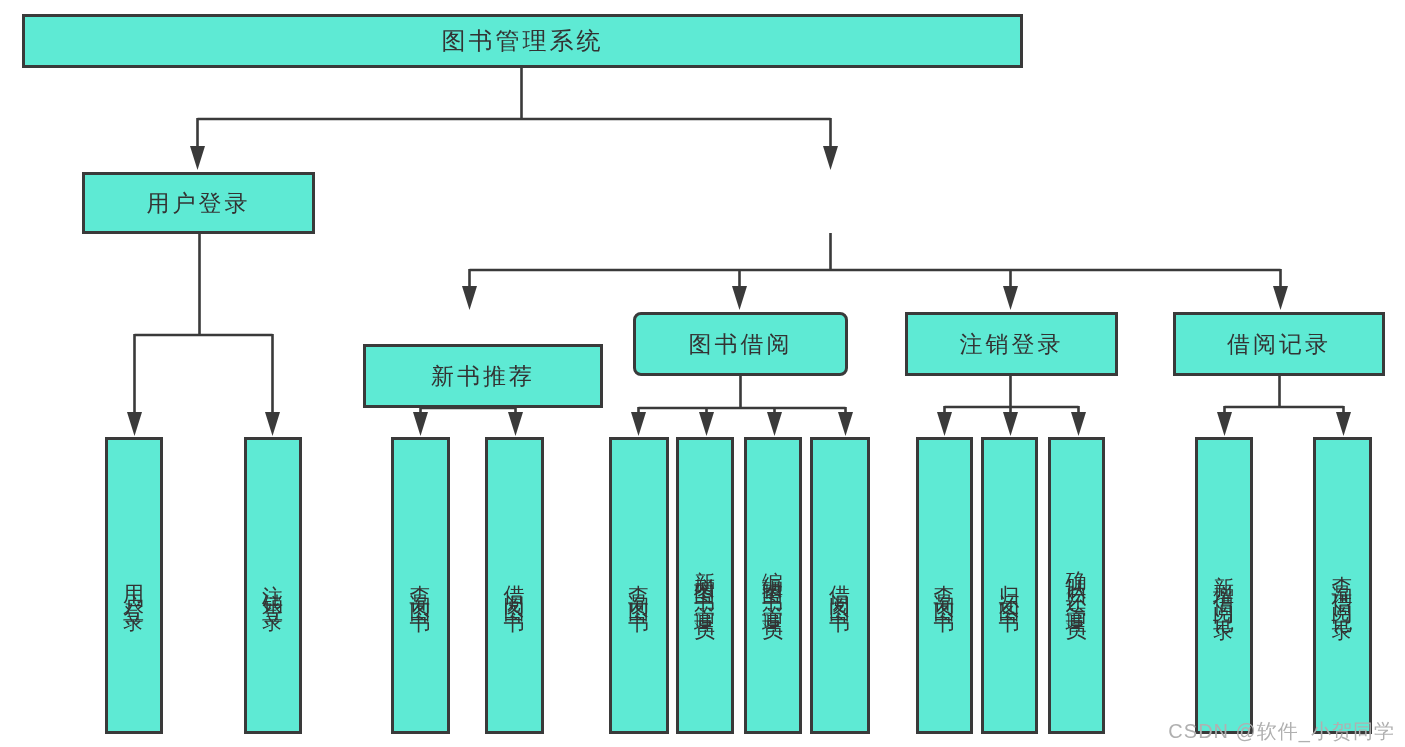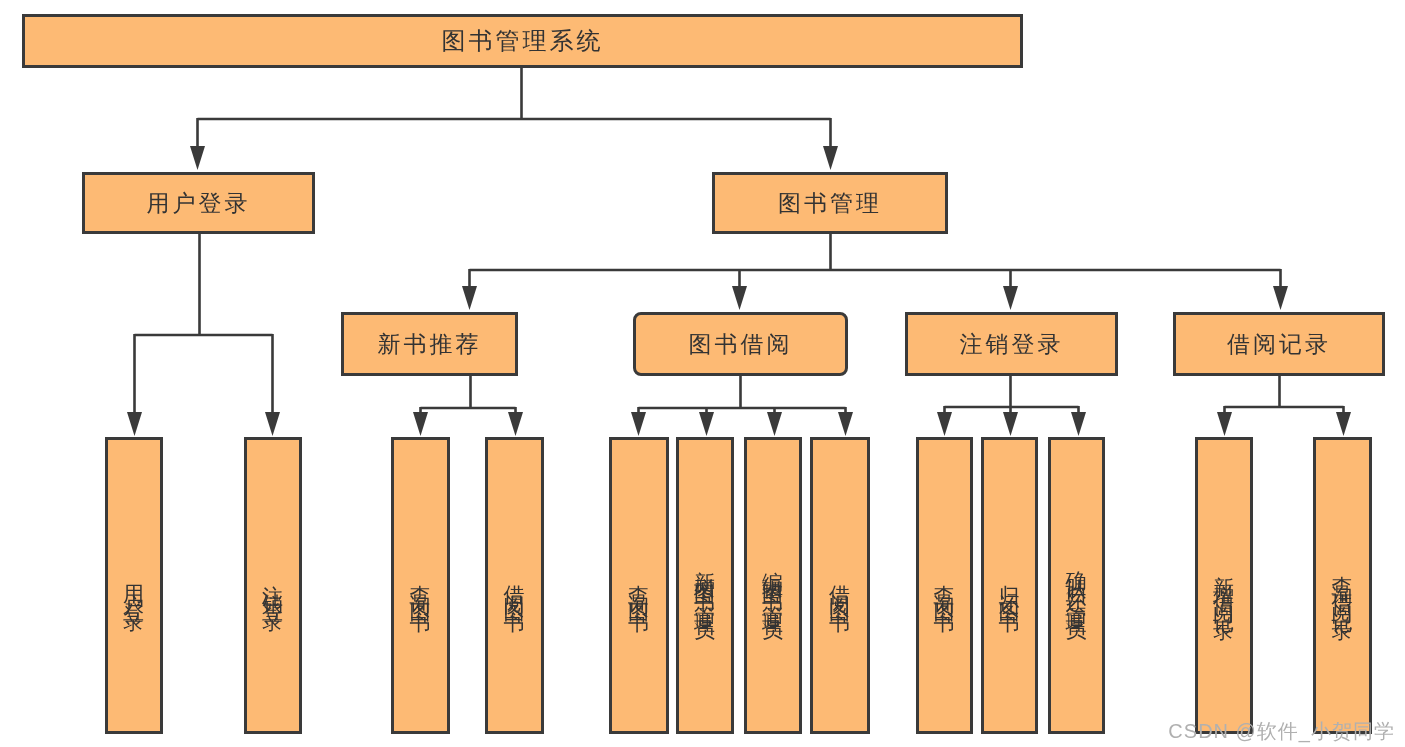--- a/index.html
+++ b/index.html
@@ -28,35 +28,35 @@
     stroke-width:2.6;
   }
   .connectors polygon{
     fill:var(--line);
     stroke:none;
   }
   .box{
     position:absolute;
     box-sizing:border-box;
     border:3px solid var(--line);
-    background:#fdba74;
+    background:#5eead4;
     display:flex;
     align-items:center;
     justify-content:center;
     color:var(--text);
     font-size:23px;
     letter-spacing:3px;
     line-height:1;
     white-space:nowrap;
   }
   .root-box{left:22px;top:14px;width:1001px;height:54px;font-size:24px;}
   .n-user{left:82px;top:172px;width:233px;height:62px;}
   .n-mgmt{left:712px;top:172px;width:236px;height:62px;}
   .sec{top:312px;height:64px;}
-  .sec1{left:341px;width:177px;}
+  .sec1{left:363px;width:240px;margin-top:32px;}
   .sec2{left:633px;width:215px;border-radius:8px;}
   .sec3{left:905px;width:213px;}
   .sec4{left:1173px;width:212px;}
   .leaf{top:437px;height:297px;border-width:3px;}
   .vtext{
     writing-mode:vertical-rl;
     text-orientation:mixed;
     font-size:21px;
     letter-spacing:9px;
     line-height:1;
@@ -129,23 +129,20 @@
     <polygon points="1336,412 1351,412 1343.5,436"></polygon>
   </svg>
 
   <div class="box root-box">
     <span>图书管理系统</span>
   </div>
 
   <div class="box n-user">
     <span>用户登录</span>
   </div>
-  <div class="box n-mgmt">
-    <span>图书管理</span>
-  </div>
 
   <div class="box sec sec1">
     <span>新书推荐</span>
   </div>
   <div class="box sec sec2">
     <span>图书借阅</span>
   </div>
   <div class="box sec sec3">
     <span>注销登录</span>
   </div>

